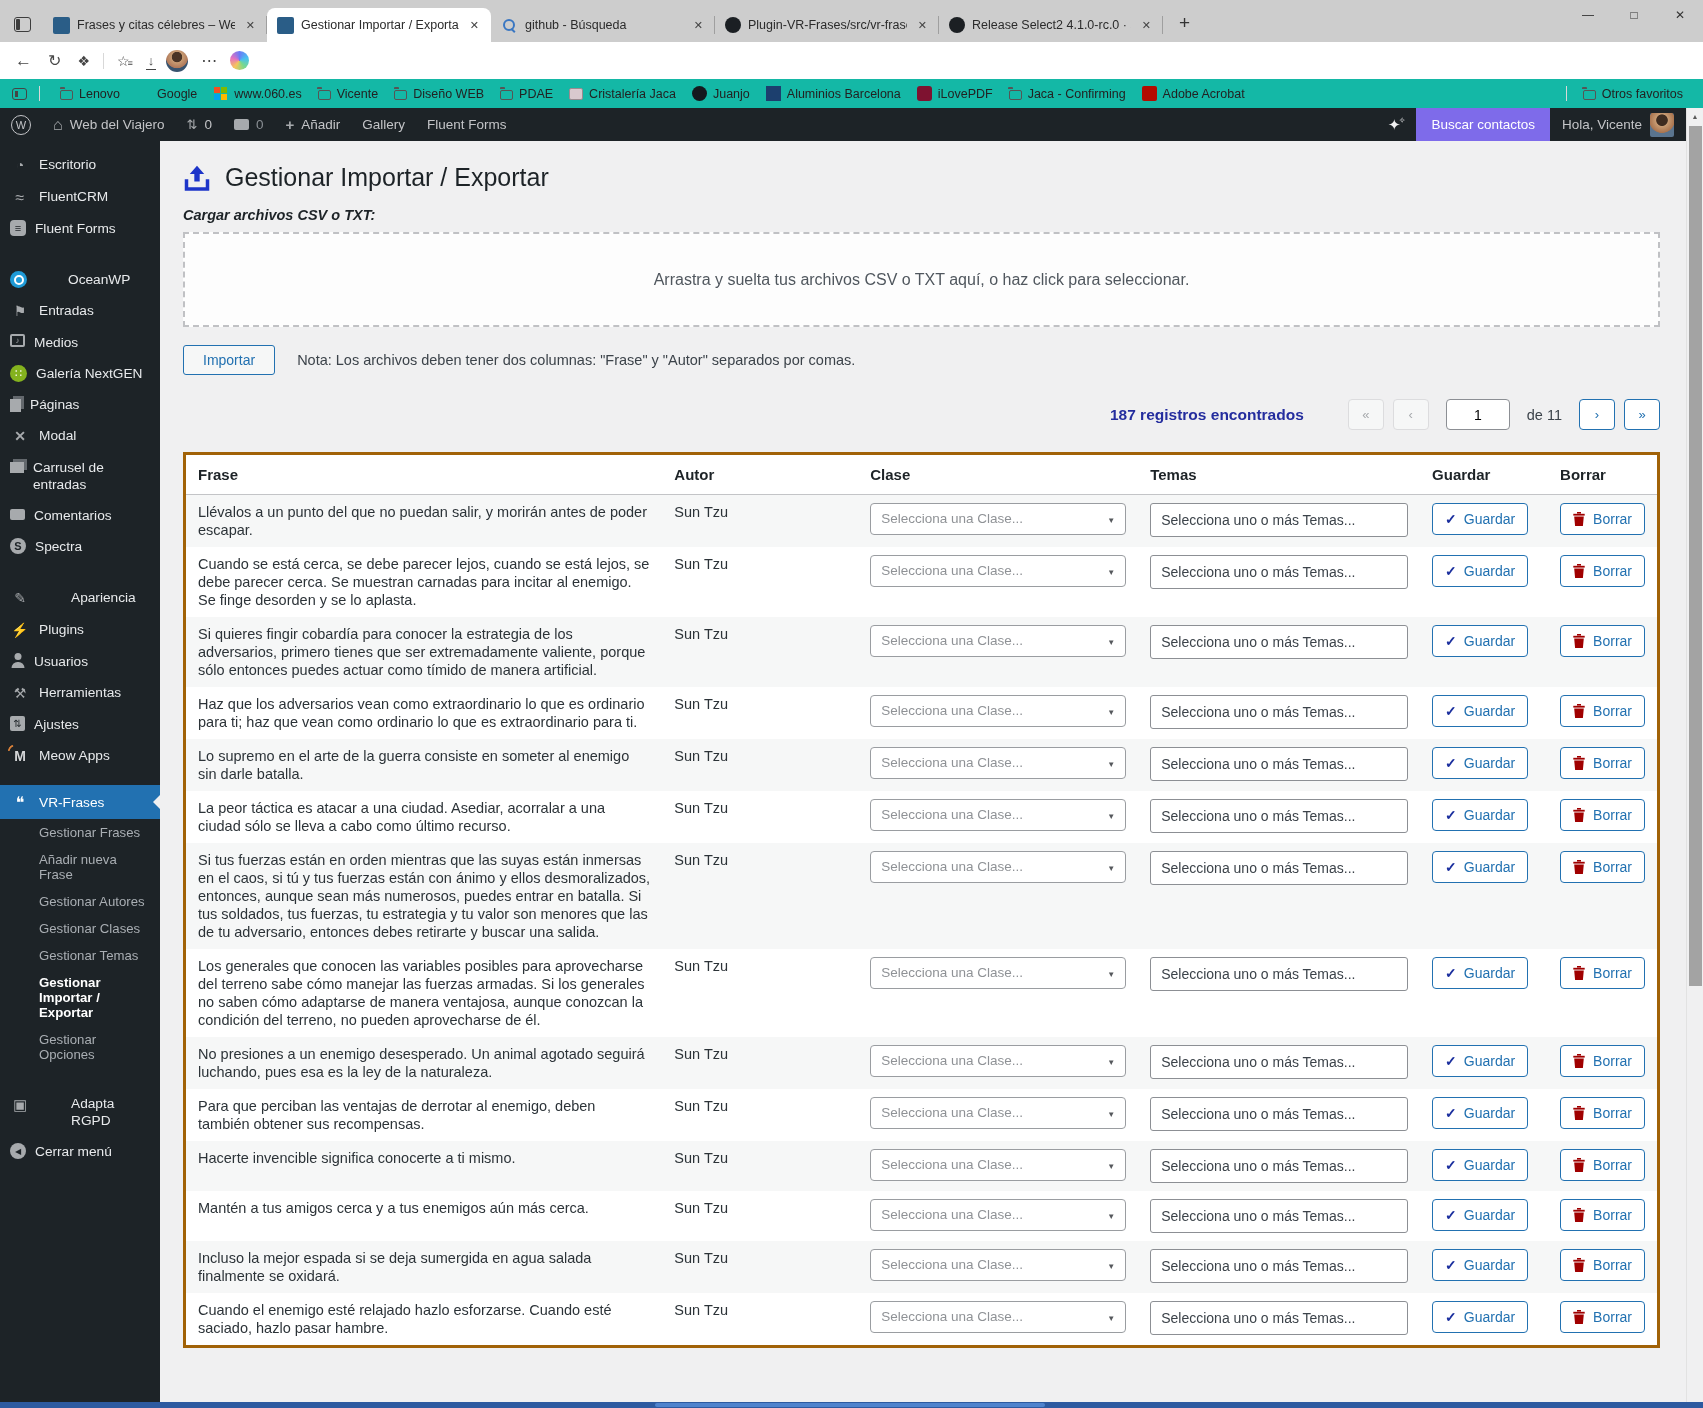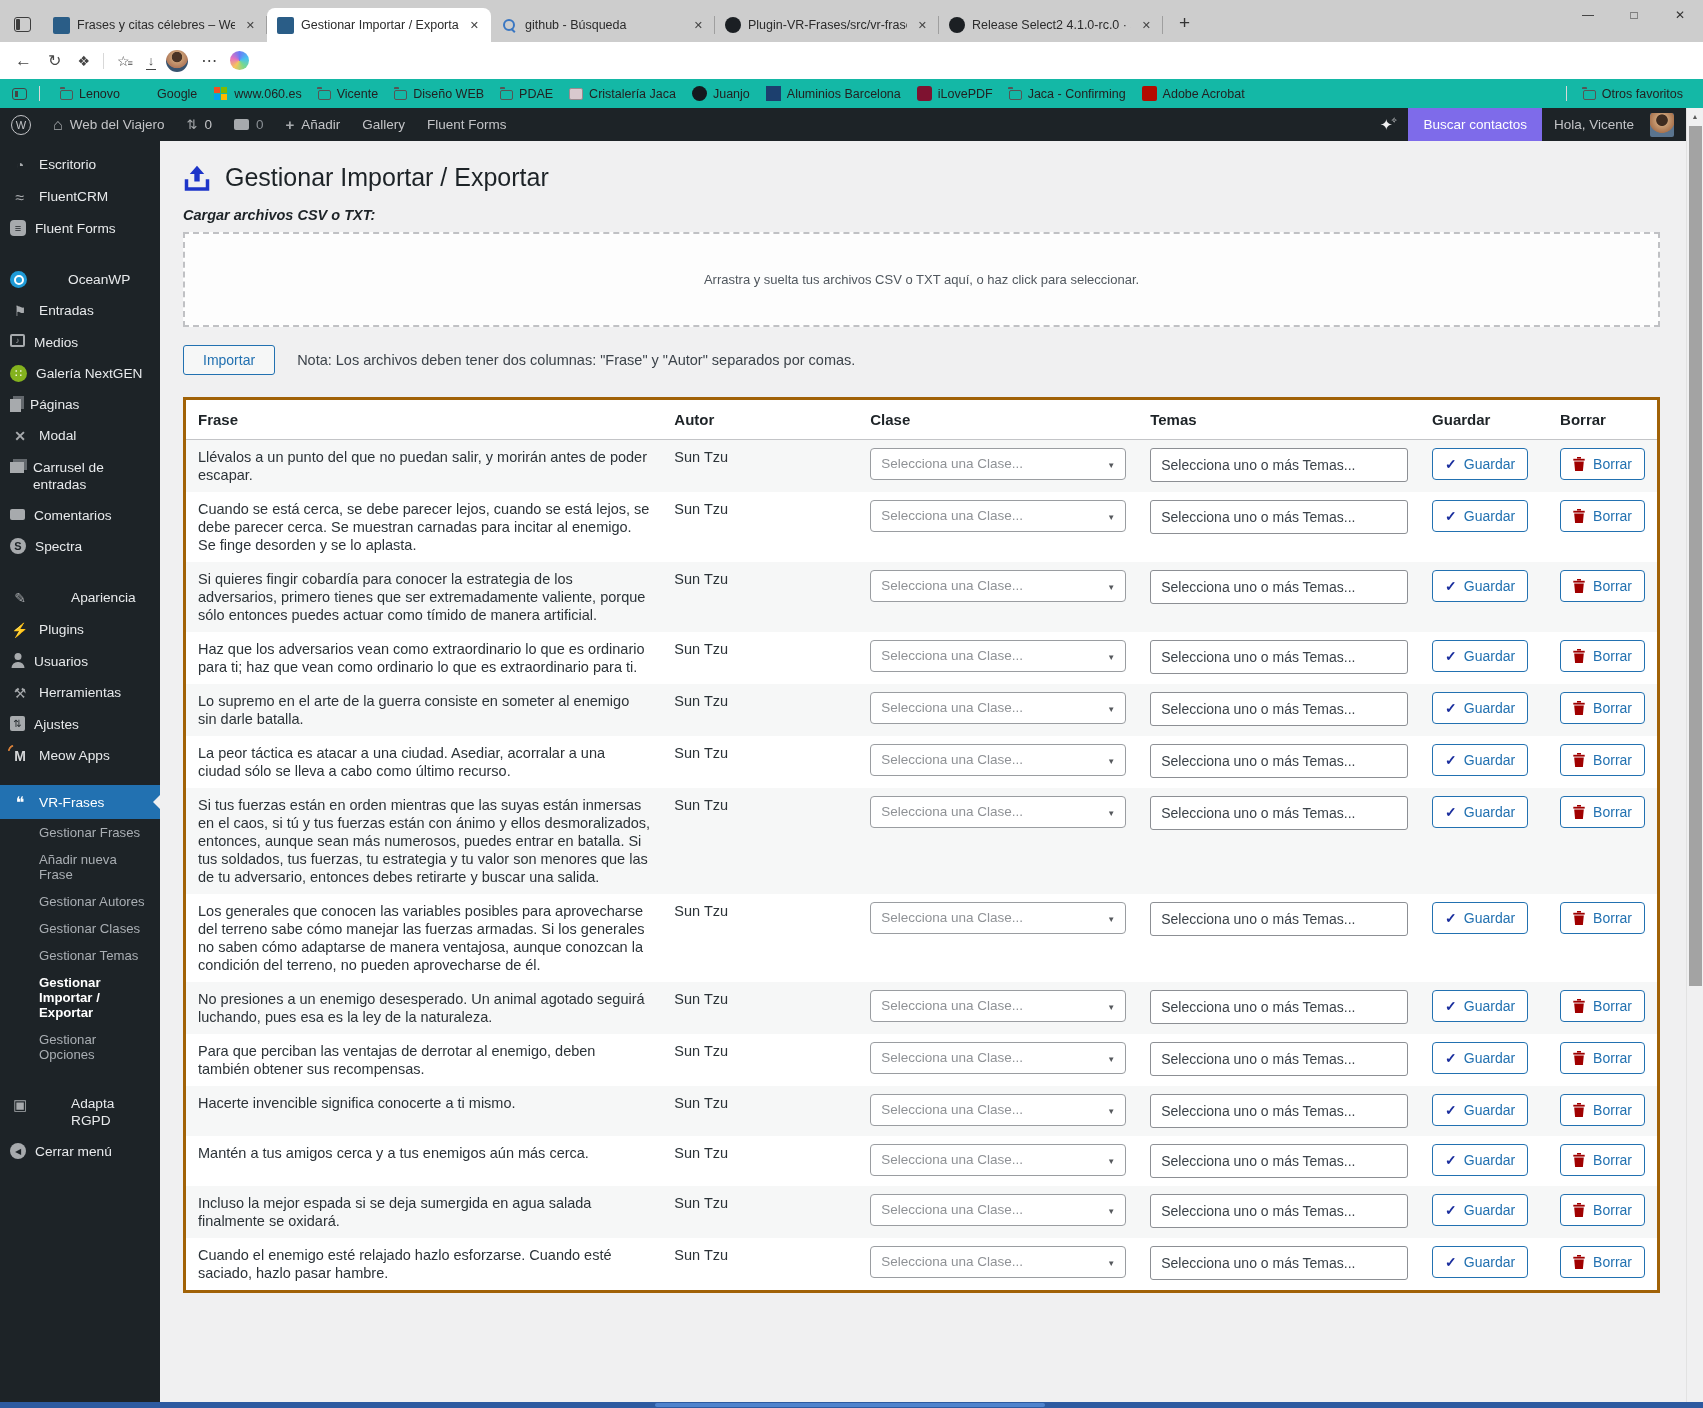--- a/index.html
+++ b/index.html
@@ -86,21 +86,21 @@
   .g-home::before { content:"⌂"; font-size:16px; color:#a7aaad; }
   .g-upd::before { content:"⇅"; font-size:13px; color:#a7aaad; }
   .ab-bubble { width:15px; height:11px; background:#a7aaad; border-radius:2px; position:relative; }
   .ab-bubble::after { content:""; position:absolute; left:3px; bottom:-4px; border:4px solid transparent; border-top-color:#a7aaad; border-left-width:2px; border-right-width:2px; }
   .dim { color:#8a8f94; }
   .g-plus::before { content:"+"; font-size:15px; color:#a7aaad; font-weight:bold; }
   .ab-spacer { flex:1; }
   .g-sparkle::before { content:"✦"; font-size:15px; color:#f0f0f1; }
   .g-sparkle::after { content:"✧"; font-size:8px; color:#f0f0f1; vertical-align:7px; margin-left:-2px; }
   .ab-contacts { background:var(--contacts,#7e6bea); color:#fff; height:100%; display:flex; align-items:center; padding:0 15px; cursor:pointer; }
-  .ab-user { display:flex; align-items:center; gap:16px; padding:0 12px; height:100%; cursor:pointer; }
+  .ab-user { display:flex; align-items:center; gap:8px; padding:0 12px; height:100%; cursor:pointer; }
   .ab-avatar { width:24px; height:24px; border-radius:2px; background:radial-gradient(circle at 50% 30%, #3e2c20 26%, #c79b72 30%, #a9744f 60%, #5a748e 63%); }
 
   
   .wp-row { flex:1; display:flex; min-height:0; }
   .sidebar { width:160px; background:#1d2327; flex:none; padding-top:8px; overflow:hidden; }
   .mi { display:flex; align-items:flex-start; gap:9px; padding:7px 8px 7px 10px; color:#e8eaec; font-size:13.7px; cursor:pointer; line-height:17px; }
   .mi.gap { margin-top:20px;gap:41px; }
   .menu-icon { width:20px; flex:none; display:flex; justify-content:center; align-items:center; color:#a7aaad; font-size:14px; height:18px; }
   .smi { display:block; padding:6px 8px 6px 39px; color:#a9aeb3; font-size:13.2px; cursor:pointer; line-height:15px; }
   .smi.active { color:#fff; font-weight:bold; }
@@ -145,21 +145,21 @@
 
   
   .content { flex:1; background:#f0f0f1; padding:0 26px 0 23px; min-width:0; color:#1d2327; }
   .page-head { display:flex; align-items:center; gap:14px; margin-top:22px; }
   .page-head h1 { font-size:25px; font-weight:500; color:#1d2327; }
   .upload-ic { width:28px; height:28px; flex:none; }
   .nav-tabs { margin-top:16px; border-bottom:1px solid #c3c4c7; }
   .nav-tab { display:inline-block; padding:9px 15px; border:1px solid #c3c4c7; border-bottom:none; background:#dcdcde; color:#50575e; font-size:14.5px; font-weight:bold; margin-right:5px; margin-bottom:-1px; cursor:pointer; }
   .nav-tab.active { background:#f0f0f1; color:#1d2327; border-bottom:1px solid #f0f0f1; }
   .upload-label { margin:15px 0 9px; font-size:14.5px; font-weight:bold; font-style:italic; color:#1d2327; }
-  .dropzone { height:95px; border:2px dashed #c0c1c4; background:#fdfdfd; display:flex; align-items:center; justify-content:center; font-size:13px; color:#50575e; cursor:pointer; }
+  .dropzone { height:95px; border:2px dashed #c0c1c4; background:#fdfdfd; display:flex; align-items:center; justify-content:center; font-size:16px; color:#50575e; cursor:pointer; }
   .import-row { margin-top:18px; display:flex; align-items:center; gap:22px; }
   .btn-secondary { background:#f6f7f7; border:1px solid var(--accent,#2271b1); color:var(--accent,#2271b1); border-radius:3px; padding:6px 19px; font-size:14px; cursor:pointer; font-family:inherit; }
   .note { font-size:14.5px; color:#3c434a; }
   .results-row { margin-top:24px; display:flex; align-items:center; justify-content:flex-end; gap:44px; }
   .records { font-size:15.5px; font-weight:bold; color:var(--records,#242d9e); }
   .pager { display:flex; align-items:center; gap:9px; }
   .pg { width:36px; height:31px; border-radius:4px; font-size:13px; cursor:pointer; font-family:inherit; }
   .pg.disabled { background:#f6f7f7; border:1px solid #dcdcde; color:#a7aaad; }
   .pg.on { background:#fff; border:1px solid var(--accent,#2271b1); color:var(--accent,#2271b1); }
   .pg-input { width:64px; height:31px; border:1px solid #8c8f94; border-radius:4px; text-align:center; font-size:14px; font-family:inherit; margin-left:8px; }
@@ -463,20 +463,31 @@
 
           <div class="dropzone">
             <span>Arrastra y suelta tus archivos CSV o TXT aquí, o haz click para seleccionar.</span>
           </div>
 
           <div class="import-row">
             <button class="btn-secondary">Importar</button>
             <span class="note">Nota: Los archivos deben tener dos columnas: "Frase" y "Autor" separados por comas.</span>
           </div>
 
+          <div class="results-row">
+            <span class="records">187 registros encontrados</span>
+            <div class="pager">
+              <button class="pg disabled">«</button>
+              <button class="pg disabled">‹</button>
+              <input class="pg-input" value="1" style="">
+              <span class="pg-of">de 11</span>
+              <button class="pg on">›</button>
+              <button class="pg on">»</button>
+            </div>
+          </div>
 
           <table>
             <colgroup>
               <col style="width:478px">
                 <col style="width:196px">
                 <col style="width:280px">
                 <col style="width:282px">
                 <col style="width:128px">
                 <col>
             </colgroup>

